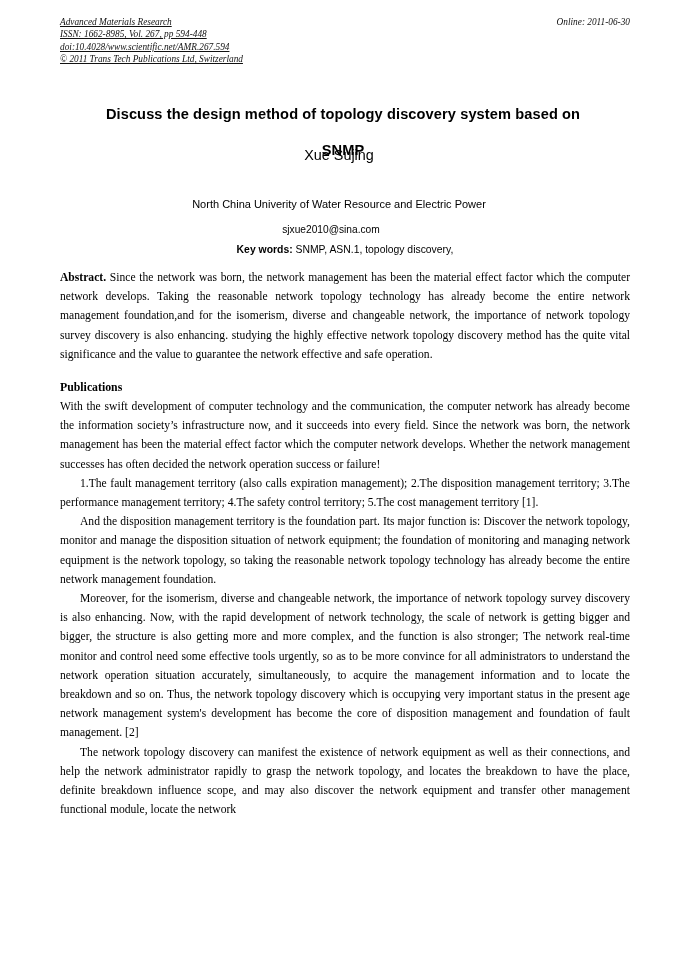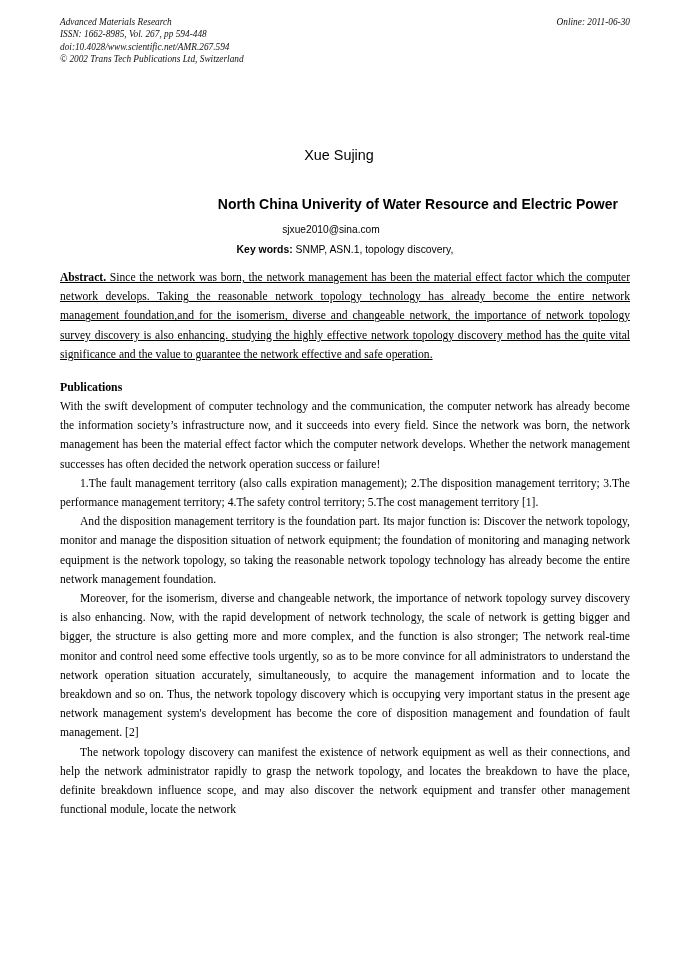--- a/index.html
+++ b/index.html
@@ -39,21 +39,21 @@
     display: flex;
     justify-content: space-between;
     align-items: flex-start;
   }
   .pub-header .hdr-left { text-align: left; }
   .pub-header .hdr-right {
     text-align: right;
     white-space: nowrap;
     padding-left: 18px;
   }
-  .pub-header .hdr-line { display: block; white-space: nowrap; }
+  .pub-header .hdr-line { display: block; white-space: nowrap; text-decoration: underline; }
 
   
   .title {
     position: absolute;
     left: 68px;
     right: 60px;
     top: 86px;
     text-align: center;
     font-family: "Liberation Sans", "DejaVu Sans", sans-serif;
     font-weight: bold;
@@ -71,25 +71,24 @@
     text-align: center;
     font-family: "Liberation Sans", "DejaVu Sans", sans-serif;
     font-size: 14.4px;
     line-height: 22px;
   }
   .affiliation {
     position: absolute;
     left: 60px;
     right: 60px;
     top: 195px;
-    text-align: right;
+    text-align: center;
     font-family: "Liberation Sans", "DejaVu Sans", sans-serif;
-    font-size: 14px;
+    font-size: 11px;
     line-height: 18px;
-    font-weight: bold;
   }
   .email {
     position: absolute;
     left: 44px;
     right: 60px;
     top: 221px;
     text-align: center;
     font-family: "Liberation Sans", "DejaVu Sans", sans-serif;
     font-size: 10.2px;
     line-height: 18px;
@@ -117,21 +116,20 @@
   p.para {
     margin: 0 0 0 0;
     font-size: 11.6px;
     line-height: 19.2px;
     text-align: justify;
     text-justify: inter-word;
     hyphens: none;
   }
   p.abstract {
     margin-bottom: 14px;
-    text-decoration: underline;
   }
   p.abstract .ab-label { font-weight: bold; }
 
   h2.section {
     margin: 0 0 0 0;
     font-size: 11.8px;
     line-height: 19px;
     font-weight: bold;
     text-align: left;
   }
@@ -142,26 +140,30 @@
 <body>
 
 <div class="page">
 
   <div class="pub-header">
     <div class="hdr-row">
       <div class="hdr-left">
         <span class="hdr-line">Advanced Materials Research</span>
         <span class="hdr-line">ISSN: 1662-8985, Vol. 267, pp 594-448</span>
         <span class="hdr-line">doi:10.4028/www.scientific.net/AMR.267.594</span>
-        <span class="hdr-line">© 2002 Trans Tech Publications Ltd, Switzerland</span>
+        <span class="hdr-line">© 2011 Trans Tech Publications Ltd, Switzerland</span>
       </div>
       <div class="hdr-right">Online: 2011-06-30</div>
     </div>
   </div>
 
+  <h1 class="title">
+    <span>Discuss the design method of topology discovery system based on</span>
+    <span class="title-line2">SNMP</span>
+  </h1>
 
   <div class="author">Xue Sujing</div>
   <div class="affiliation">North China Univerity of Water Resource and Electric Power</div>
   <div class="email">sjxue2010@sina.com</div>
 
   <div class="column">
 
     <p class="keywords"><span class="kw-label">Key words:</span><span> SNMP, ASN.1, topology discovery,</span></p>
 
     <p class="para abstract"><span class="ab-label">Abstract.</span><span> Since the network was born, the network management has been the material effect factor which the computer network develops. Taking the reasonable network topology technology has already become the entire network management foundation,and for the isomerism, diverse and changeable network, the importance of network topology survey discovery is also enhancing. studying the highly effective network topology discovery method has the quite vital significance and the value to guarantee the network effective and safe operation.</span></p>

